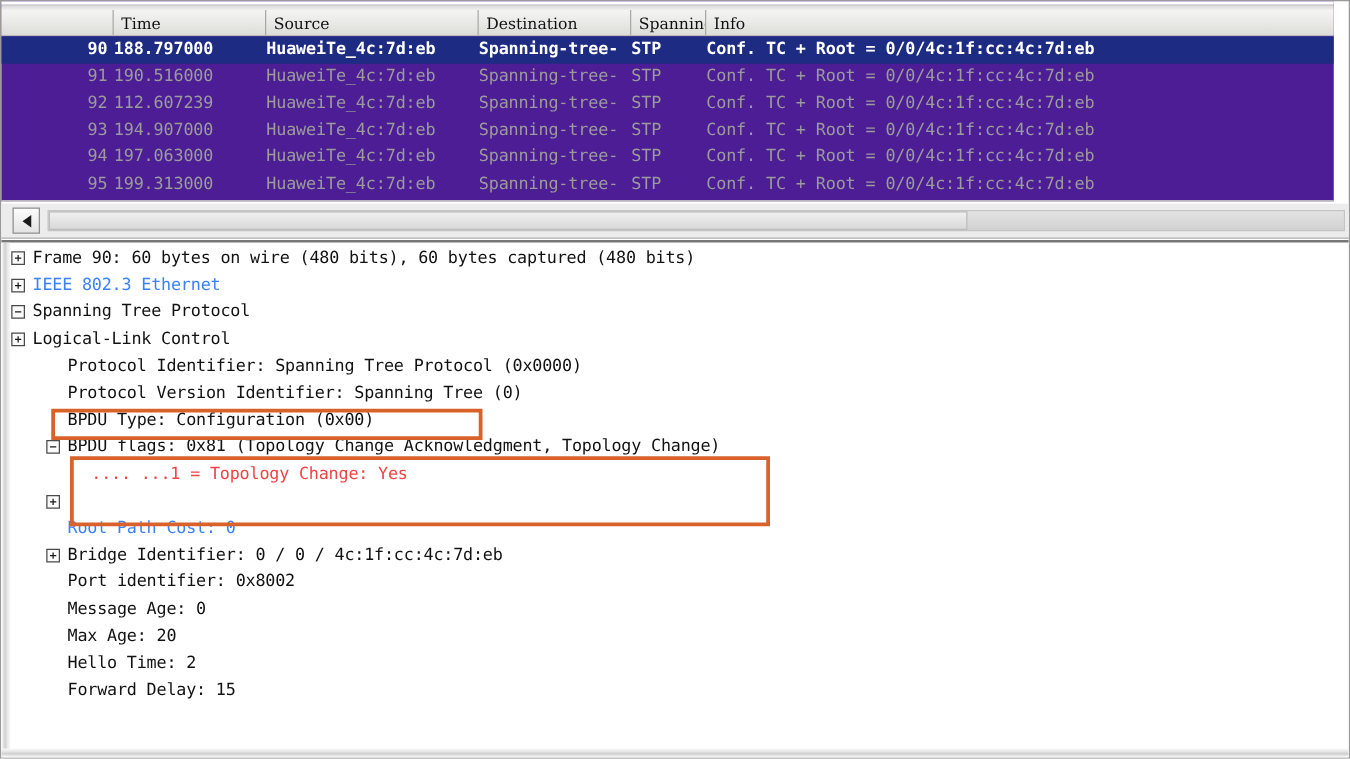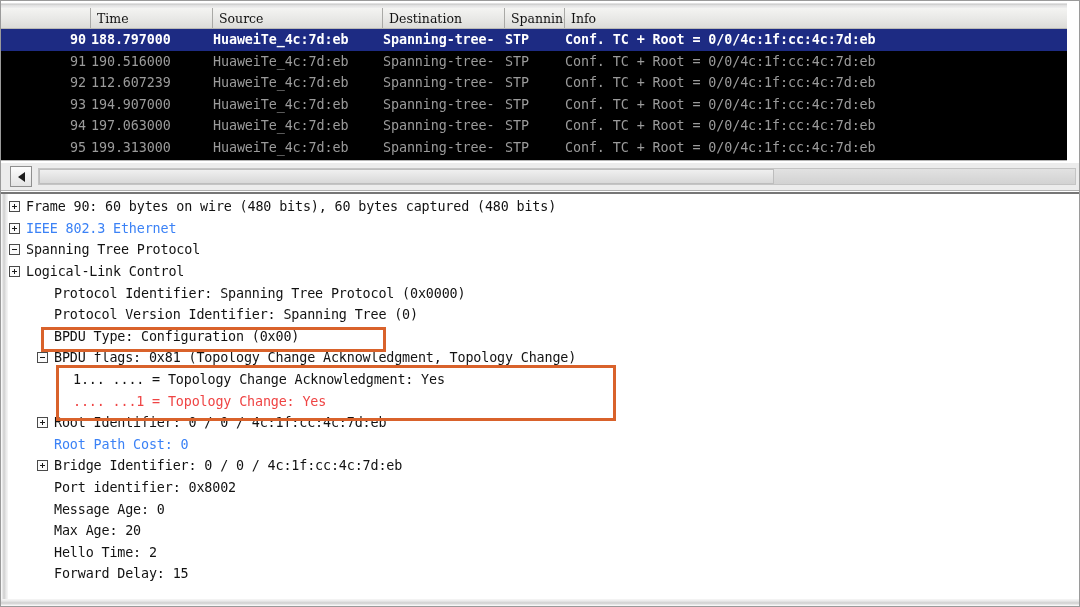--- a/index.html
+++ b/index.html
@@ -13,21 +13,21 @@
     width: 1080px; height: 607px;
     overflow: hidden;
     background: #ffffff;
     border: 1px solid #9a9a9a;
   }
 
   
   .list-pane {
     position: absolute;
     left: 0; top: 0; right: 12px; height: 160px;
-    background: #000000;
+    background: #4c1d95;
     border-bottom: 1px solid #b6b6b6;
   }
   .list-topedge {
     position: absolute; left: 0; top: 0; right: 0; height: 7px;
     background: linear-gradient(to bottom, #ffffff 0, #ffffff 2px, #c3c3c3 3px, #dedede 4px, #efefef 7px);
   }
   .hdr-row {
     position: absolute; left: 0; top: 7px; right: 0; height: 21px;
     background: linear-gradient(to bottom, #f4f4f2 0%, #e8e8e6 55%, #dcdcd8 100%);
     border-bottom: 1px solid #b9b9b6;
@@ -283,34 +283,28 @@
         <div class="trow" style="color: rgb(18, 18, 18);">
           <div class="ind2"></div>
           <div class="spacer"></div>
           <span>BPDU Type: Configuration (0x00)</span>
         </div>
         <div class="trow" style="color: rgb(18, 18, 18);">
           <div class="ind2"></div>
           <div class="exp"></div>
           <span>BPDU flags: 0x81 (Topology Change Acknowledgment, Topology Change)</span>
         </div>
-        <div class="trow" style="color: rgb(18, 18, 18);">
-          <div class="ind3"></div>
-          <div class="spacer"></div>
-          <span>1... .... = Topology Change Acknowledgment: Yes</span>
-        </div>
         <div class="trow" style="color: #ef4444;">
           <div class="ind3"></div>
           <div class="spacer"></div>
           <span>.... ...1 = Topology Change: Yes</span>
         </div>
         <div class="trow" style="color: rgb(18, 18, 18);">
           <div class="ind2"></div>
           <div class="exp plus"></div>
-          <span>Root Identifier: 0 / 0 / 4c:1f:cc:4c:7d:eb</span>
         </div>
         <div class="trow" style="color: #3b82f6;">
           <div class="ind2"></div>
           <div class="spacer"></div>
           <span>Root Path Cost: 0</span>
         </div>
         <div class="trow" style="color: rgb(18, 18, 18); align-items: center;">
           <div class="ind2"></div>
           <div class="exp plus"></div>
           <span>Bridge Identifier: 0 / 0 / 4c:1f:cc:4c:7d:eb</span>

